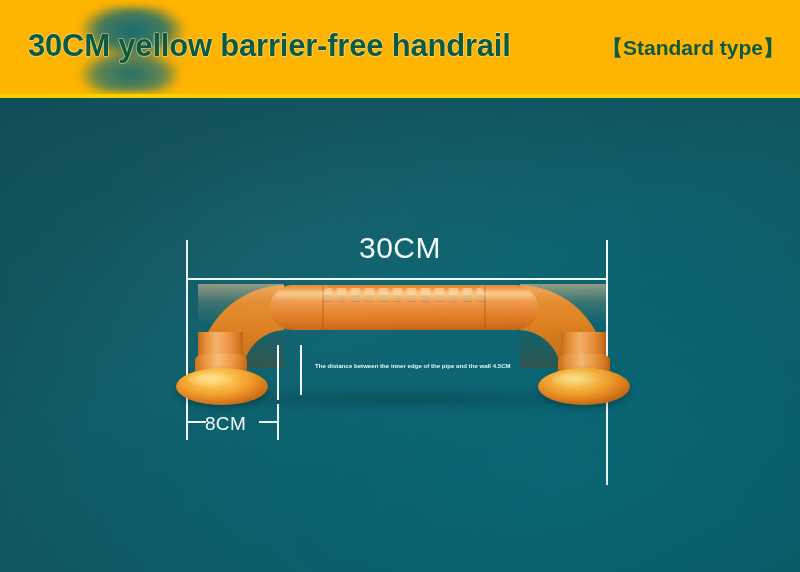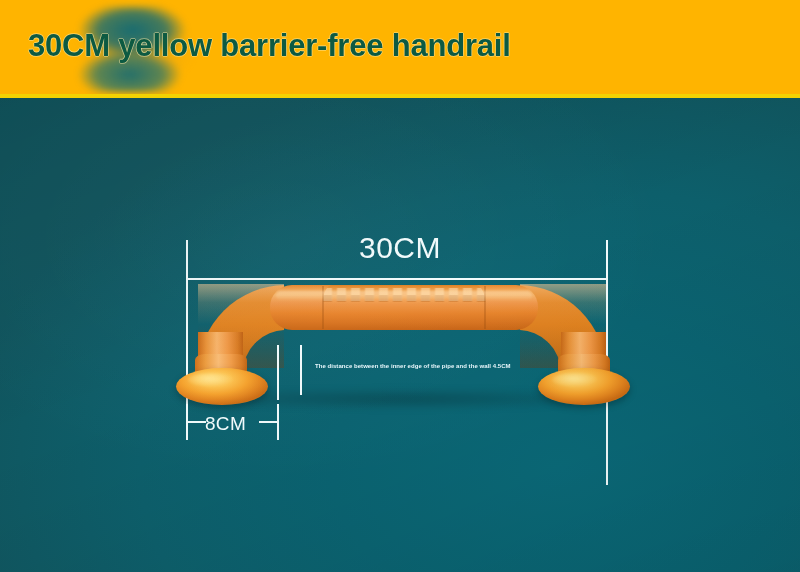--- a/index.html
+++ b/index.html
@@ -353,20 +353,21 @@
   }
 </style>
 </head>
 <body>
 
 <div id="page">
 
   <div class="banner">
     <div class="banner-smudge"></div>
     <div class="banner-title">30CM yellow barrier-free handrail</div>
+    <div class="banner-tag">【Standard type】</div>
     <div class="banner-rule"></div>
   </div>
 
   <div class="photo">
 
     <div class="guide guide-h" style="left:186px; top:180px; width:422px;"></div>
     <div class="guide guide-v" style="left:186px; top:142px; width:2px; height:40px;"></div>
     <div class="guide guide-v" style="left:606px; top:142px; width:2px; height:40px;"></div>
     <div class="dim-label dim-30">30CM</div>
 

